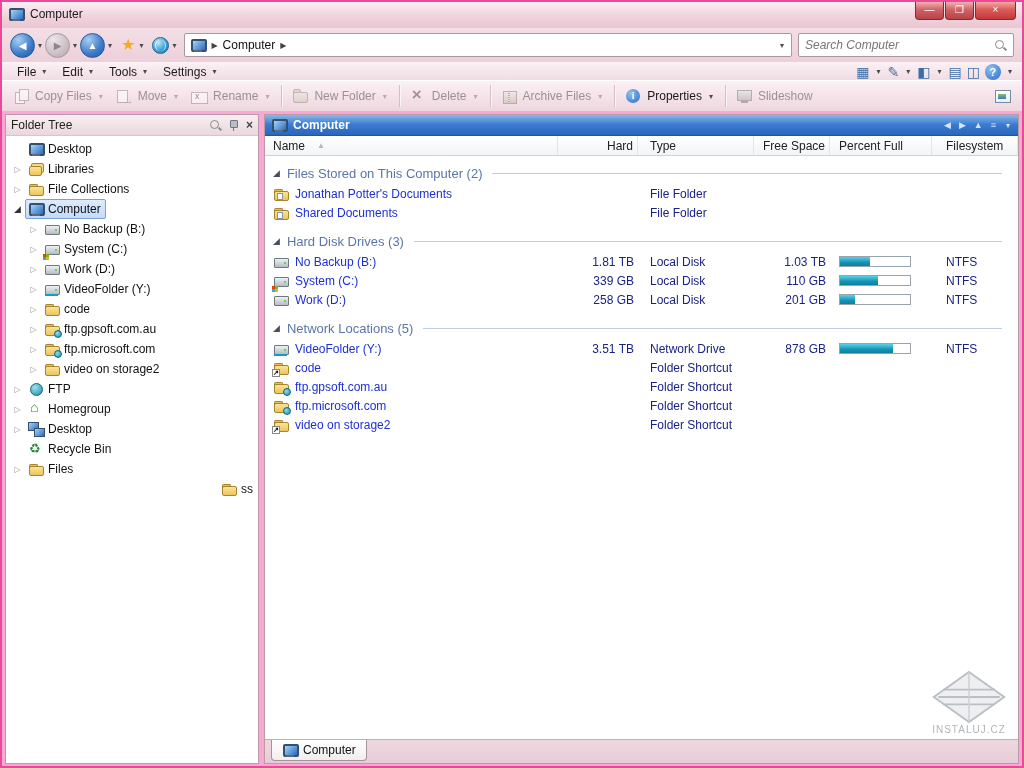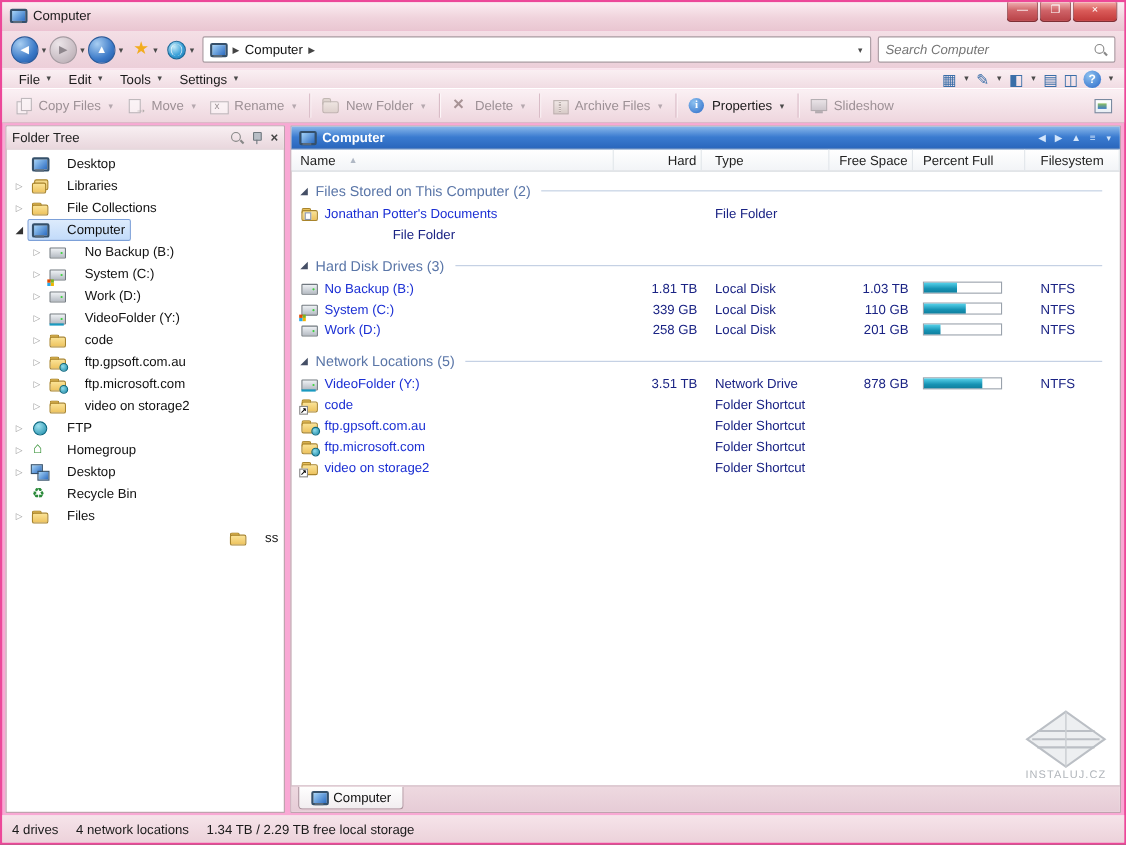--- a/index.html
+++ b/index.html
@@ -105,21 +105,21 @@
   .tree-header .lbl{ flex:1; }
   .th-pin{ width:12px; height:12px; position:relative; }
   .th-pin::before{ content:""; position:absolute; left:2px; top:1px; width:6px; height:6px;
     background:#b8bec6; border:1px solid #70787f; border-radius:1px; }
   .th-pin::after{ content:""; position:absolute; left:5px; top:8px; width:1.5px; height:4px; background:#70787f; }
   .th-close{ font-size:12px; font-weight:bold; color:#444; line-height:12px; }
   .tree-list{ flex:1; overflow:hidden; padding-top:3px; }
   .tree-row{ height:20px; display:flex; align-items:center; color:#111; }
   .twisty{ width:15px; flex:none; text-align:center; font-size:8px; color:#9a9a9a; }
   .twisty.open{ color:#333; font-size:9px; }
-  .titem{ display:flex; align-items:center; gap:17px; padding:1px 4px 1px 2px; border-radius:2px;
+  .titem{ display:flex; align-items:center; gap:4px; padding:1px 4px 1px 2px; border-radius:2px;
     border:1px solid transparent; white-space:nowrap; }
   .titem.sel{ background:linear-gradient(#ddebfc,#c2dbfa); border-color:#7ca0d8; }
 
   .splitter{ width:5px; flex:none; }
 
   .main-panel{ flex:1; min-width:0; display:flex; flex-direction:column;
     border:1px solid #b99aa6; background:#fff; }
   .main-header{ height:21px; flex:none; display:flex; align-items:center; gap:6px; padding:0 6px;
     color:#fff; font-weight:bold; border-bottom:1px solid #1e56a4;
     background:linear-gradient(#8ab8ea,#3a7bd0 48%,#2a66bc); }
@@ -523,20 +523,26 @@
               </span>
               <span>Jonathan Potter's Documents</span>
             </div>
             <div class="c-size"></div>
             <div class="c-type">File Folder</div>
             <div class="c-free"></div>
             <div class="c-pct"></div>
             <div class="c-fs"></div>
           </div>
           <div class="frow">
+            <div class="c-name">
+              <span class="ic ic-folder">
+                <b class="bdg bdg-doc"></b>
+              </span>
+              <span>Shared Documents</span>
+            </div>
             <div class="c-size"></div>
             <div class="c-type">File Folder</div>
             <div class="c-free"></div>
             <div class="c-pct"></div>
             <div class="c-fs"></div>
           </div>
           <div class="group-header">
             <span class="gh-twisty">◢</span>
             <span class="gh-label">Hard Disk Drives (3)</span>
             <div class="gh-line"></div>
@@ -665,19 +671,14 @@
         </div>
       <div class="tabstrip">
         <div class="tab">
           <span class="ic ic-monitor"></span>
           <span>Computer</span>
         </div>
       </div>
     </div>
   </div>
 
-  <div class="statusbar">
-    <span>4 drives</span>
-    <span>4 network locations</span>
-    <span>1.34 TB / 2.29 TB free local storage</span>
-  </div>
 
 </div>
 
 </body></html>

